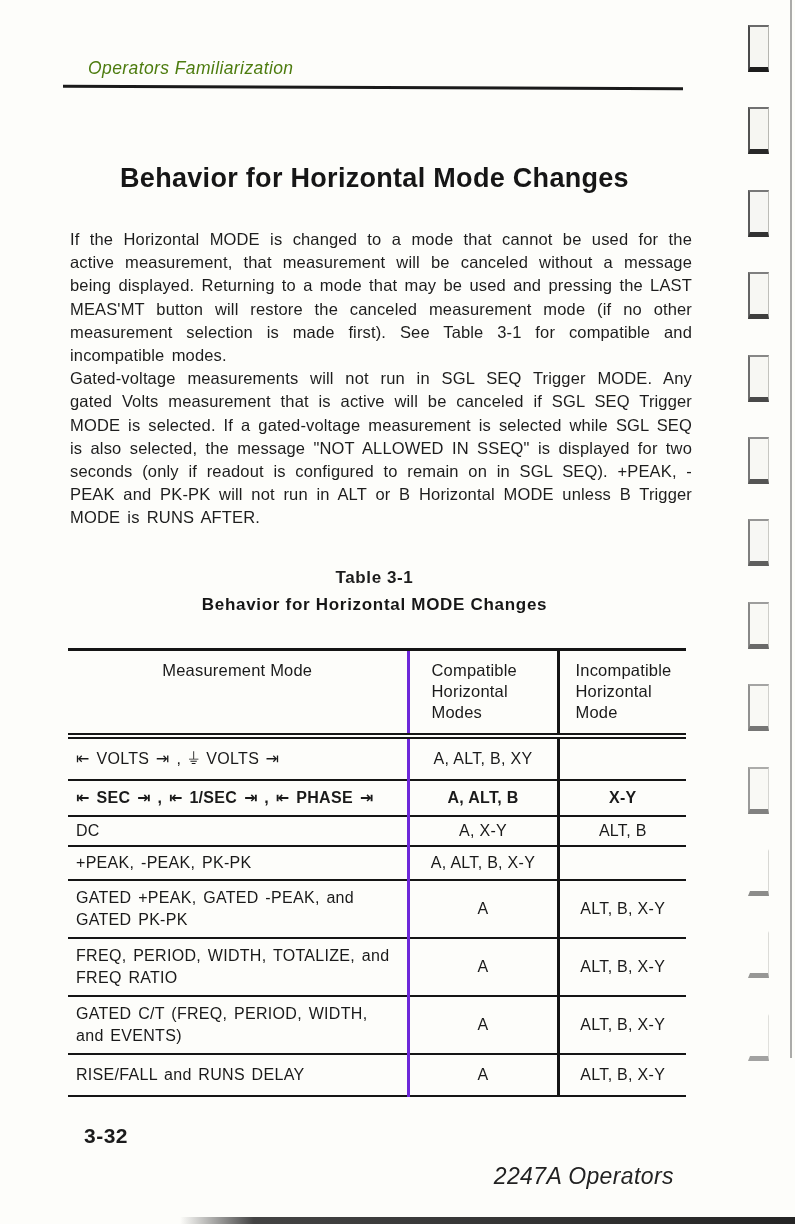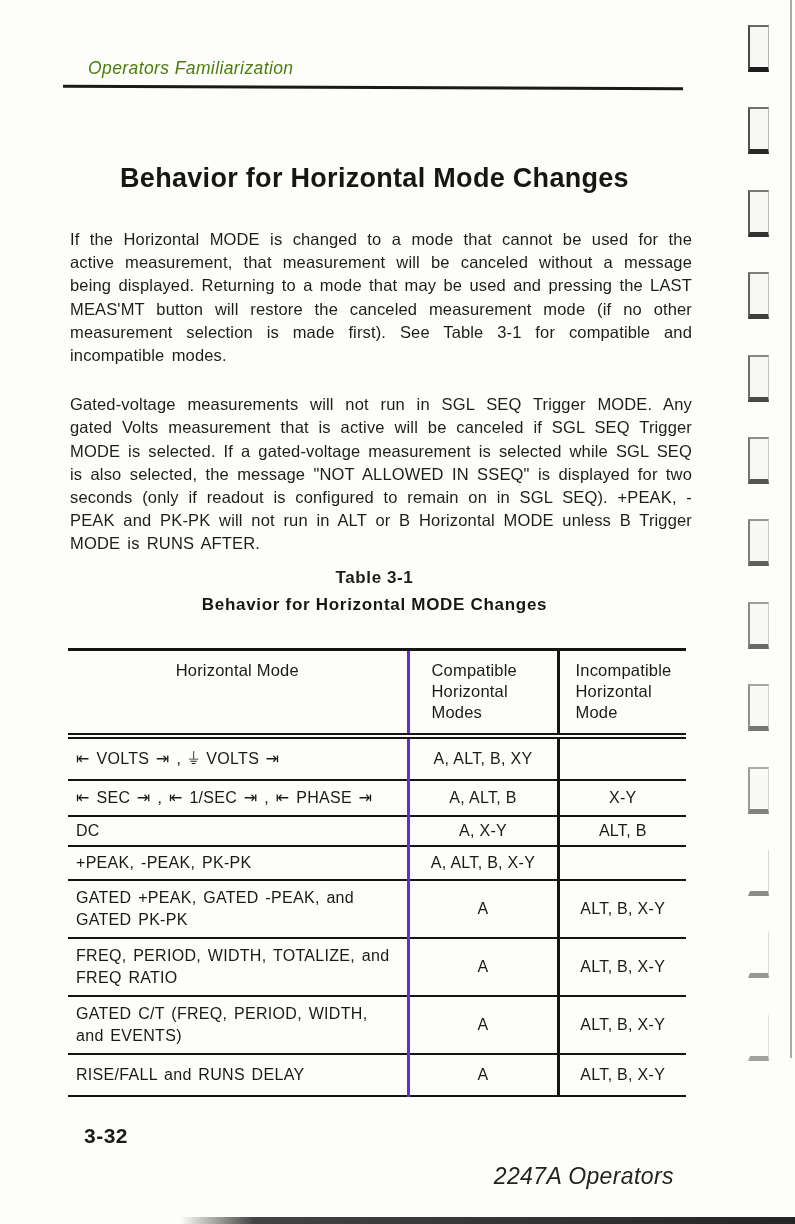--- a/index.html
+++ b/index.html
@@ -56,21 +56,21 @@
     width: 622px;
   }
   .body-copy p {
     font-size: 16.5px;
     line-height: 23.2px;
     text-align: justify;
     letter-spacing: 0.15px;
     word-spacing: 2.5px;
     color: #1d1d1d;
   }
-  .body-copy p + p { margin-top: 26px; }
+  .body-copy p + p { }
 
   
   .table-caption {
     position: absolute;
     left: 63px;
     top: 568px;
     width: 623px;
     text-align: center;
   }
   .table-caption .cap1 {
@@ -129,21 +129,21 @@
     padding-left: 8px;
     padding-right: 14px;
     word-spacing: 2px;
   }
   .modes-table td.compat, .modes-table td.incompat { text-align: center; }
   .modes-table td.compat, .modes-table th.h2 { border-left: 3px solid #6d28d9; }
   .modes-table td.incompat, .modes-table th.h3 { border-left: 3px solid #151515; }
 
   .modes-table tr.tall td { height: 58px; }
   .modes-table tr.r1 td { height: 44px; }
-  .modes-table tr.r2 td { height: 36px; }
+  .modes-table tr.r2 td { height: 36px; font-weight: bold; }
   .modes-table tr.r3 td { height: 30px; }
   .modes-table tr.r4 td { height: 34px; }
   .modes-table tr.r8 td { height: 42px; }
 
   
   .footer-page-number {
     position: absolute;
     left: 84px;
     top: 1124px;
     font-size: 21px;
@@ -212,21 +212,21 @@
   </div>
 
   <table class="modes-table">
     <colgroup>
         <col class="c1">
         <col class="c2">
         <col class="c3">
       </colgroup>
     <thead>
       <tr>
-        <th>Horizontal Mode</th>
+        <th>Measurement Mode</th>
         <th class="h2">Compatible Horizontal Modes</th>
         <th class="h3">Incompatible Horizontal Mode</th>
       </tr>
     </thead>
     <tbody>
       <tr class="r1">
         <td class="mode">⇤ VOLTS ⇥ ,  ⏚ VOLTS ⇥</td>
         <td class="compat">A, ALT, B, XY</td>
         <td class="incompat"></td>
       </tr>

